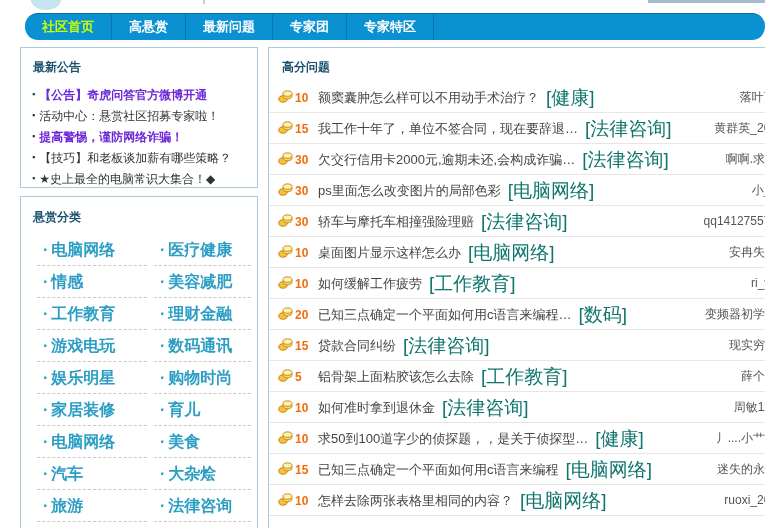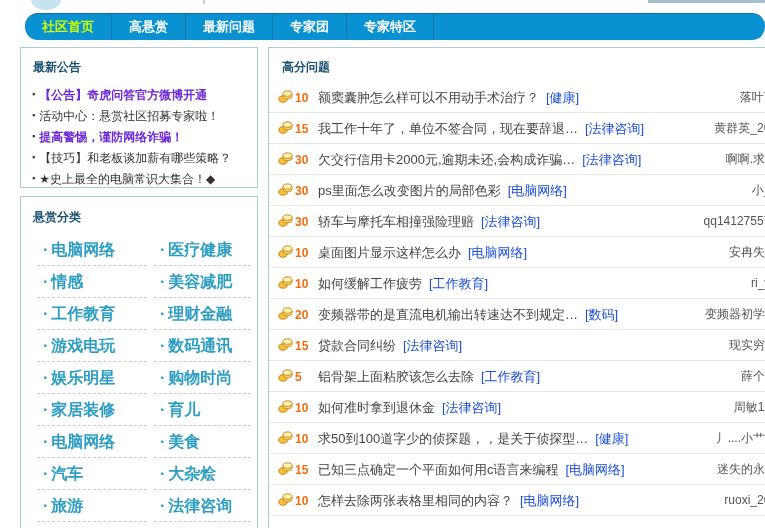--- a/index.html
+++ b/index.html
@@ -49,21 +49,21 @@
 
   #questions{left:268px;top:47px;width:560px;height:500px;}
   #questions .ptitle{margin:10px 0 0 13px;height:18px;line-height:18px;}
   .q-list{margin-top:6px;}
   .q-row{position:relative;height:30px;line-height:30px;border-bottom:1px solid #e6e6e6;
     padding-left:9px;white-space:nowrap;}
   .coin{display:inline-block;vertical-align:middle;margin-right:2px;}
   .pts{display:inline-block;min-width:23px;color:#f26c0d;font-weight:bold;
     font-size:12px;vertical-align:middle;}
   a.qt{color:#444444;font-size:13px;text-decoration:none;cursor:pointer;vertical-align:middle;}
-  .tag{color:#1d4ed8;font-size:13px;margin-left:7px;vertical-align:middle;cursor:pointer;}
+  .tag{color:#0f766e;font-size:19px;margin-left:7px;vertical-align:middle;cursor:pointer;}
   .q-user{position:absolute;right:50px;top:0;line-height:30px;font-size:12px;
     color:#555555;white-space:nowrap;cursor:pointer;}
 </style>
 </head>
 <body>
 
 <div class="logo-partial"></div>
 <div class="tick"></div>
 <div class="strip-tr"></div>
 
@@ -177,21 +177,21 @@
             </g>
           </svg></span><span class="pts">10</span><a class="qt">如何缓解工作疲劳</a><span class="tag">[工作教育]</span><span class="q-user">ri_ve</span>
     </div>
     <div class="q-row">
       <span class="coin"><svg width="15" height="13" viewBox="0 0 15 13">
             <g stroke="#c9861b" stroke-width="1">
               <ellipse cx="5" cy="9" rx="4.2" ry="3.2" fill="#f5c33b"></ellipse>
               <ellipse cx="9.5" cy="5.5" rx="4.5" ry="3.3" fill="#fbde6c"></ellipse>
               <ellipse cx="9.5" cy="3.6" rx="4.5" ry="2.7" fill="#fdf3b0"></ellipse>
             </g>
-          </svg></span><span class="pts">20</span><a class="qt">变频器带的是直流电机输出转速达不到规定…</a><span class="tag">[数码]</span><span class="q-user">变频器初学者</span>
+          </svg></span><span class="pts">20</span><a class="qt">已知三点确定一个平面如何用c语言来编程…</a><span class="tag">[数码]</span><span class="q-user">变频器初学者</span>
     </div>
     <div class="q-row">
       <span class="coin"><svg width="15" height="13" viewBox="0 0 15 13">
             <g stroke="#c9861b" stroke-width="1">
               <ellipse cx="5" cy="9" rx="4.2" ry="3.2" fill="#f5c33b"></ellipse>
               <ellipse cx="9.5" cy="5.5" rx="4.5" ry="3.3" fill="#fbde6c"></ellipse>
               <ellipse cx="9.5" cy="3.6" rx="4.5" ry="2.7" fill="#fdf3b0"></ellipse>
             </g>
           </svg></span><span class="pts">15</span><a class="qt">贷款合同纠纷</a><span class="tag">[法律咨询]</span><span class="q-user">现实穷人</span>
     </div>

